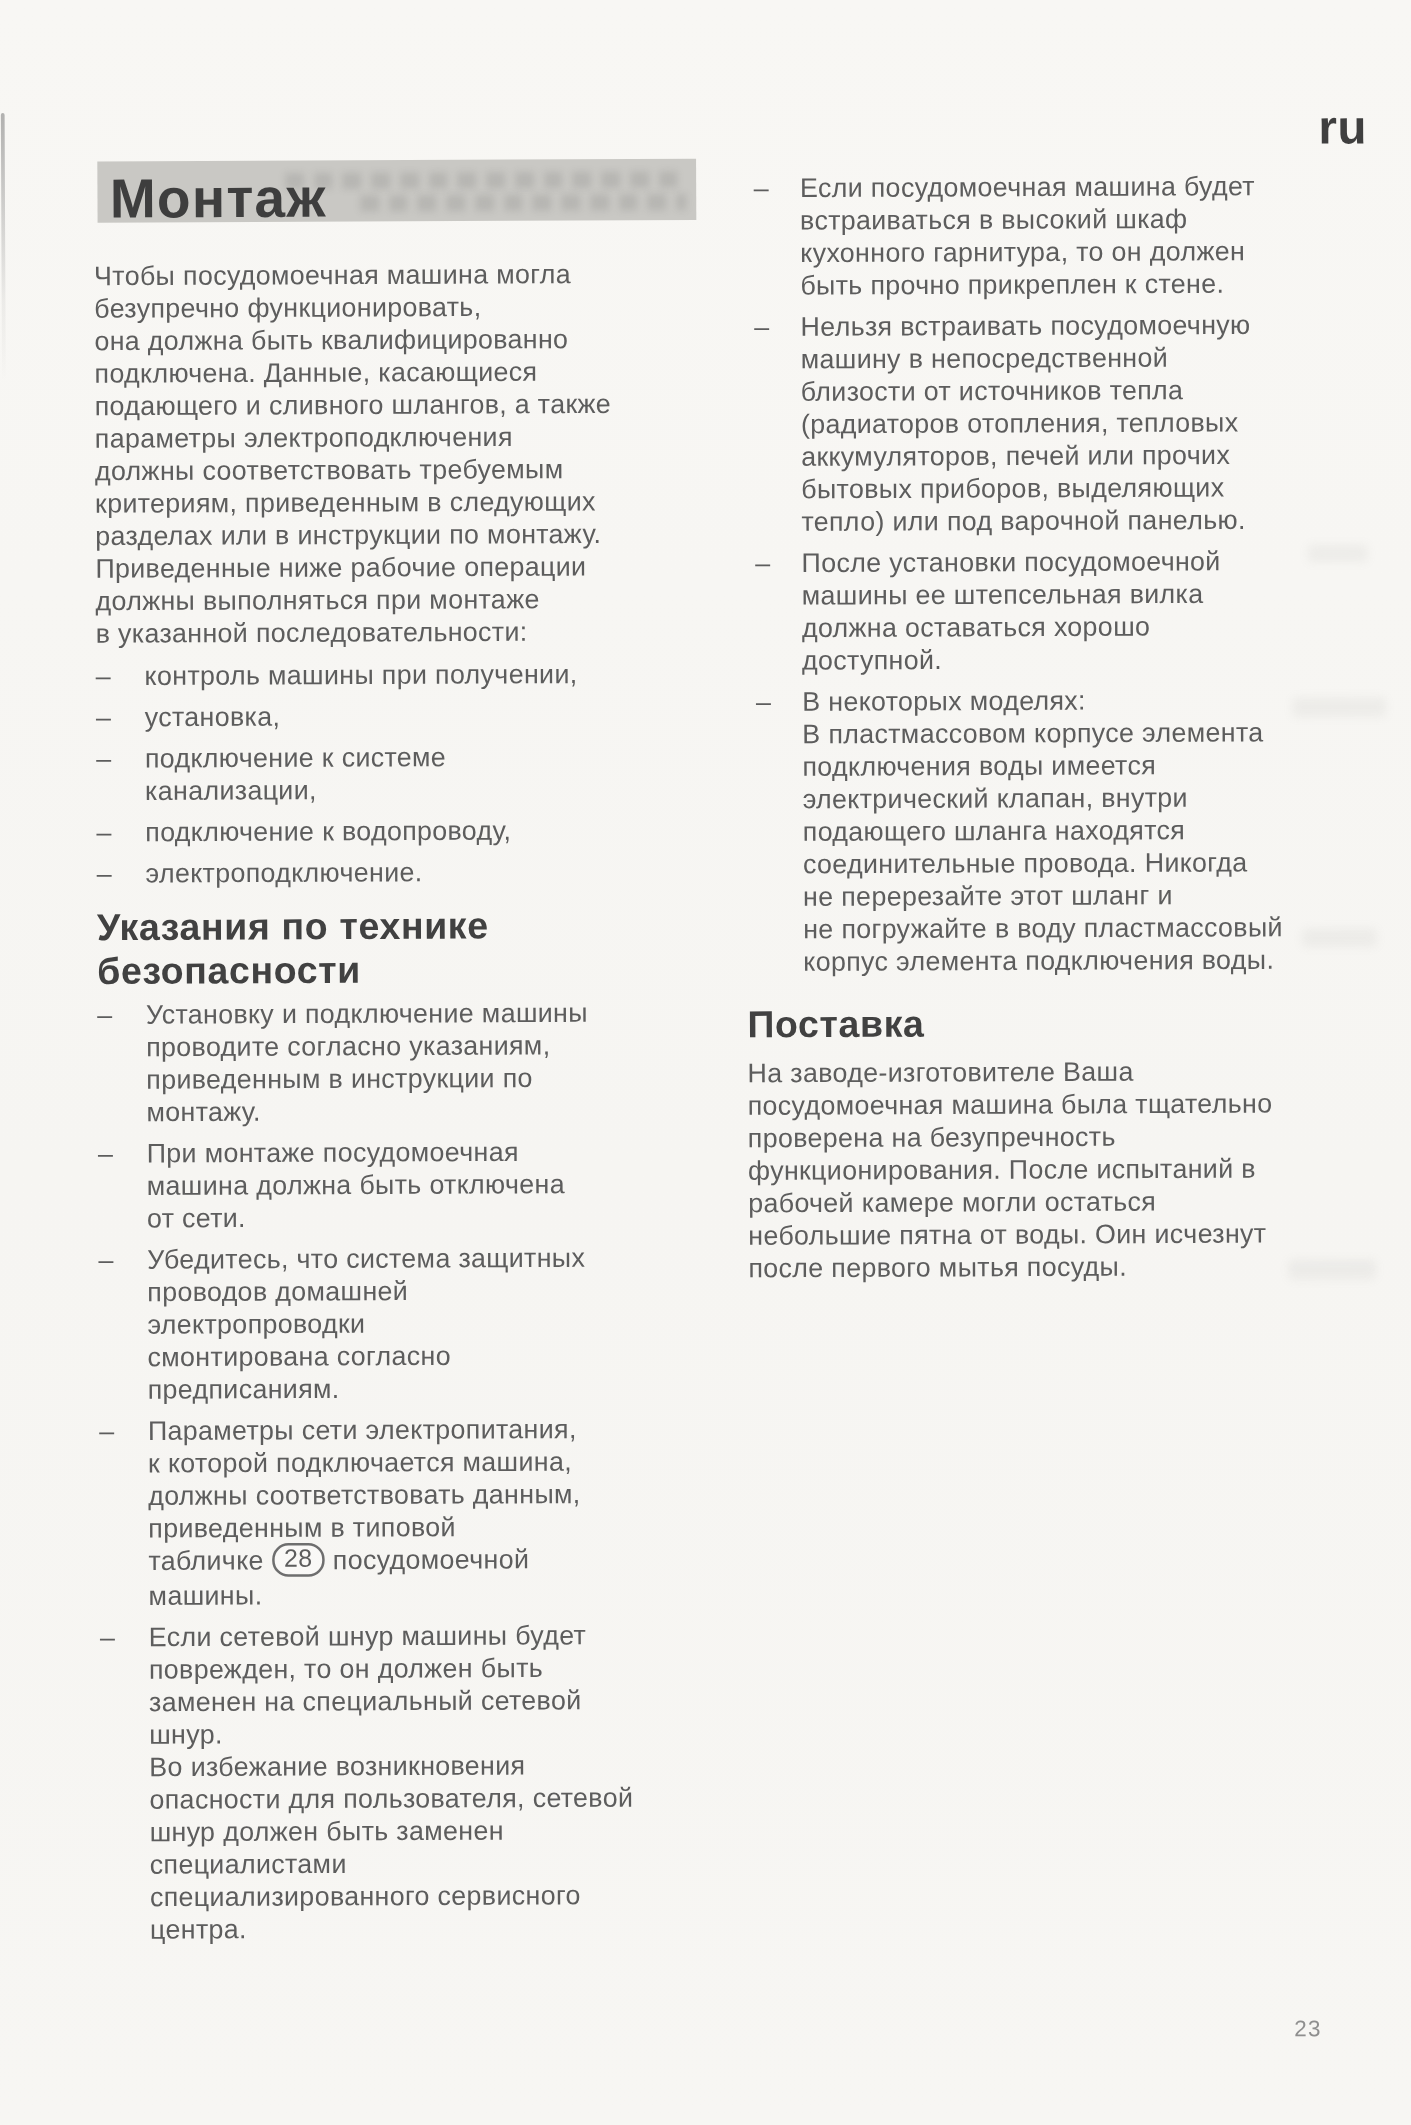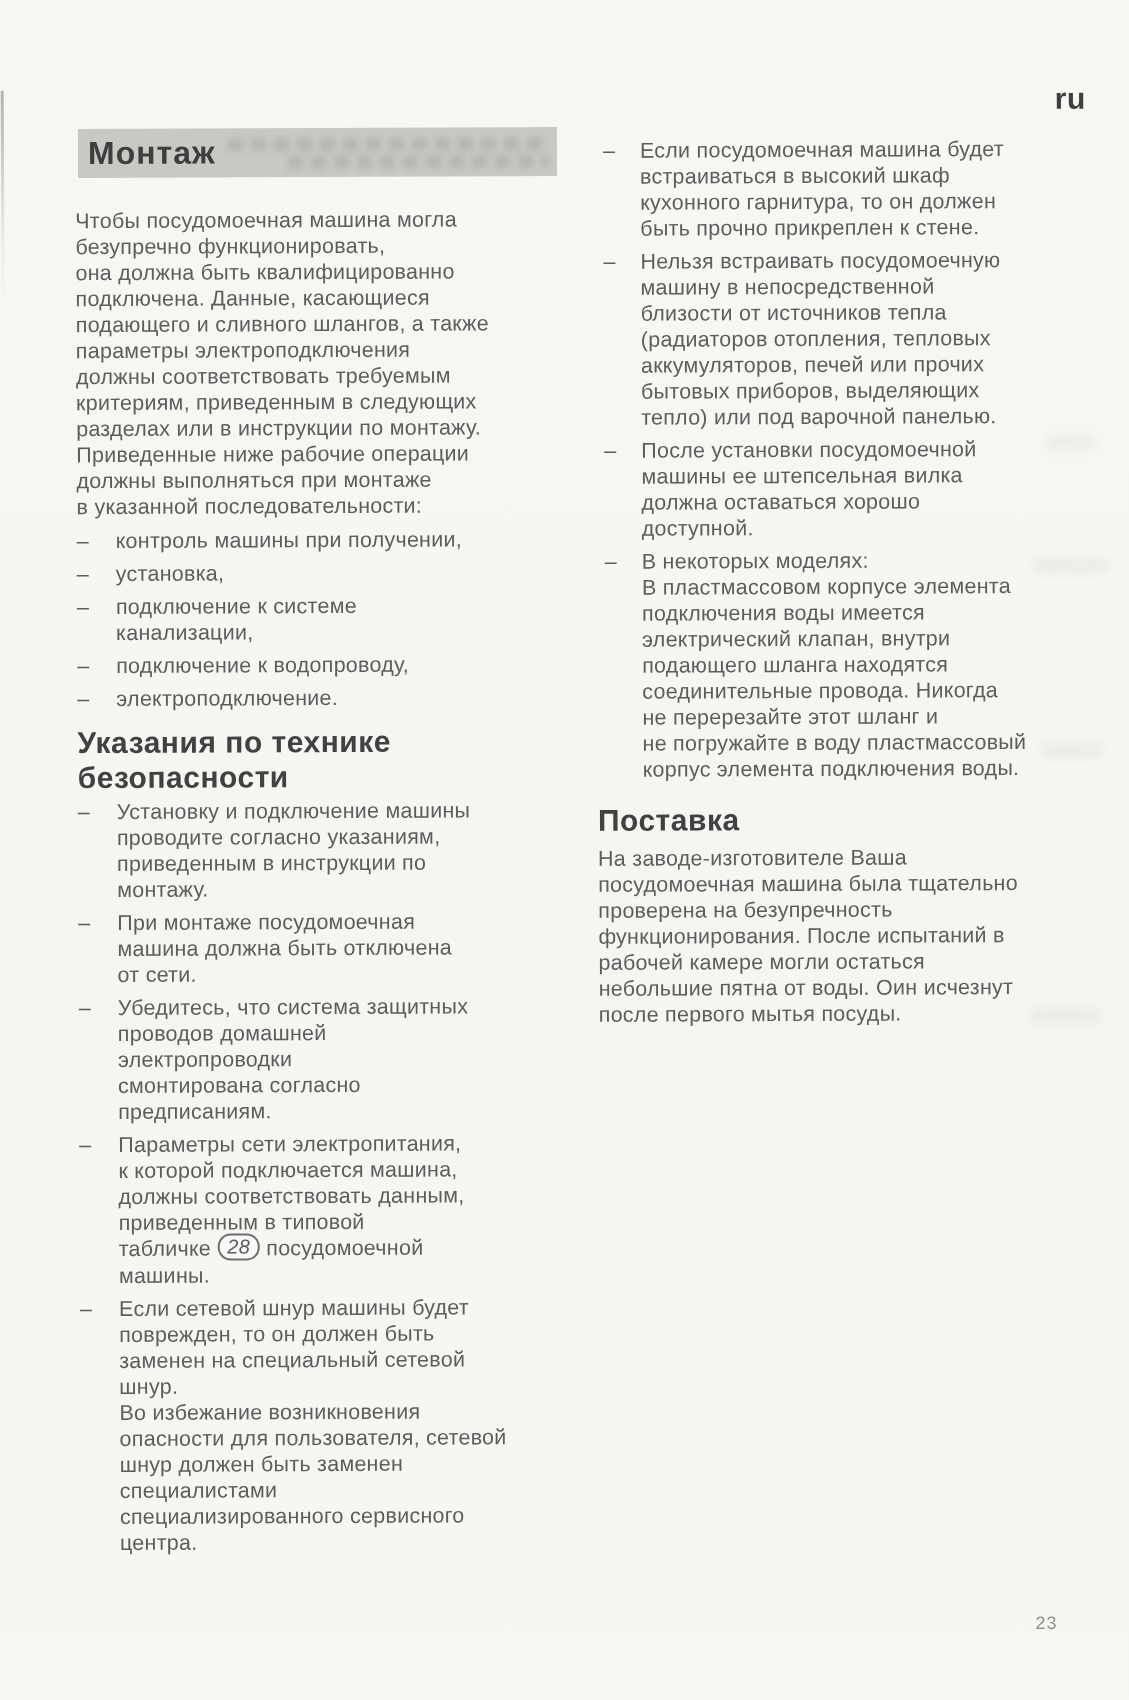--- a/index.html
+++ b/index.html
@@ -25,42 +25,42 @@
     line-height: 26px;
     letter-spacing: 0.25px;
     color: #5d5d5d;
     white-space: pre-line;
   }
   h1, h2 { margin: 0; font-weight: 700; color: #414141; white-space: pre-line; }
 
   
   .lang-marker {
     position: absolute; top: 84px; left: 1058px;
-    font-size: 30px; font-weight: 700; color: #3f3f3f; letter-spacing: 0.5px;
+    font-size: 38px; font-weight: 700; color: #3f3f3f; letter-spacing: 0.5px;
   }
   .page-number {
     position: absolute; top: 1615px; left: 1032px;
     font-size: 18px; color: #8f8f8f; letter-spacing: 1px;
   }
 
   
   .col-left  { position: absolute; left: 78px;  top: 127px; width: 482px; }
   .col-right { position: absolute; left: 598px; top: 138px; width: 470px; }
 
   
   .title-bar {
     position: relative;
     margin-left: 3px;
     width: 479px; height: 49px;
     background: #c9c8c4;
     overflow: hidden;
   }
   .title-bar h1 {
     position: absolute; left: 10px; top: 6px;
-    font-size: 32px; letter-spacing: 1px; color: #3e3e3e;
+    font-size: 44px; letter-spacing: 1px; color: #3e3e3e;
   }
   
   .bar-bleed {
     position: absolute; height: 13px; left: 150px; right: 8px;
     background: repeating-linear-gradient(90deg,
       rgba(110,110,108,0.55) 0 15px, rgba(110,110,108,0) 15px 23px);
     filter: blur(3px); opacity: 0.35;
   }
   .bar-bleed.row1 { top: 10px; }
   .bar-bleed.row2 { top: 28px; left: 210px; }
@@ -86,21 +86,20 @@
   .refbox {
     display: inline-block;
     border: 2px solid #6e6e6e;
     border-radius: 13px;
     padding: 0 8px;
     font-size: 20px;
     line-height: 23px;
     transform: translateY(-2px);
     color: #5d5d5d;
     background: rgba(255,255,255,0.35);
-    font-style: italic;
   }
 
   .delivery-title { margin-top: 21px; font-size: 30px; line-height: 34px; letter-spacing: 0.5px; }
   .delivery-body  { margin-top: 8px; }
 
   
   .scan-edge {
     position: absolute; left: 4px; top: 88px; width: 3px; height: 215px;
     background: linear-gradient(180deg, rgba(120,120,120,0.55), rgba(150,150,150,0.12) 70%, rgba(150,150,150,0));
     border-radius: 2px;

